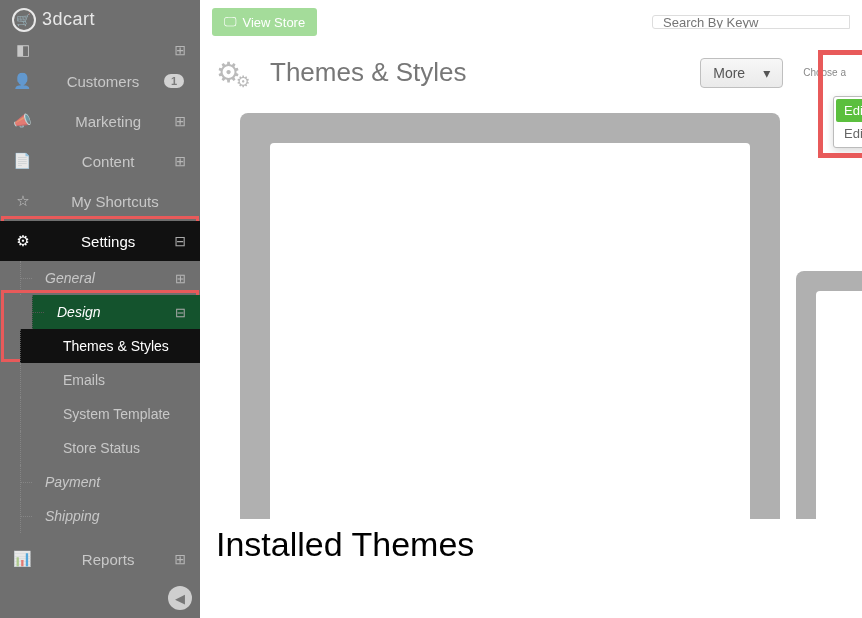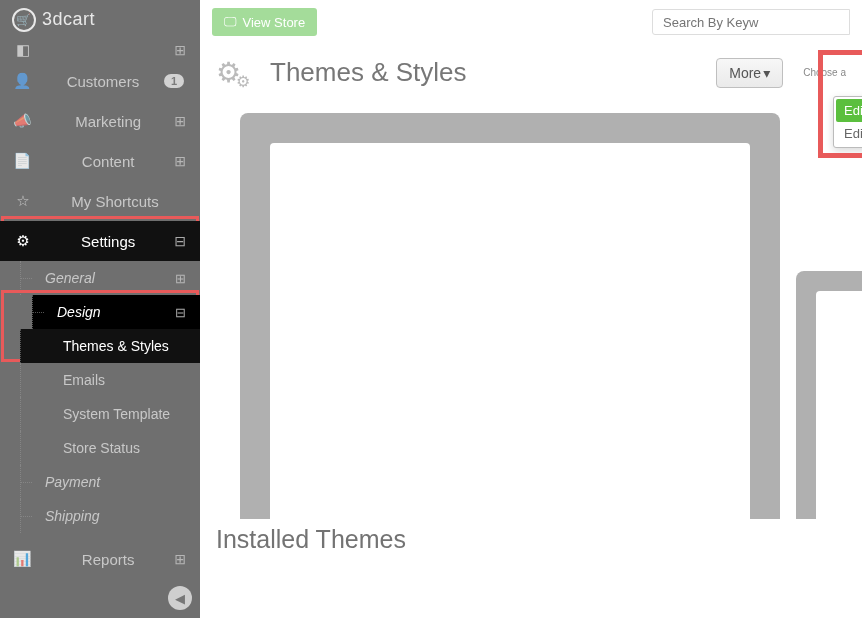--- a/index.html
+++ b/index.html
@@ -108,21 +108,21 @@
   }
   .sub-item::before {
     content: "";
     position: absolute;
     left: -1px; top: 50%;
     width: 12px;
     border-top: 1px dotted #555;
   }
   .sub-item .label { flex: 1; margin-left: -18px; font-style: italic; }
   .sub-item .expander { font-size: 13px; color: #aaa; padding-right: 14px; }
-  .sub-item.active { background: #000000; color: #fff; margin-left: 32px; }
+  .sub-item.active { background: #14532d; color: #fff; margin-left: 32px; }
 
   .subsub-item {
     height: 34px;
     padding-left: 42px;
     margin-left: 20px;
     border-left: 1px dotted #555;
     font-size: 14px;
   }
   .subsub-item.active { background: #111; color: #fff; }
 
@@ -163,21 +163,21 @@
     display: flex;
     align-items: center;
     gap: 6px;
     cursor: pointer;
   }
   .search-box {
     margin-left: auto;
     border: 1px solid #ddd;
     background: #fff;
     height: 14px;
-    padding: 12px 10px;
+    padding: 0 10px;
     font-size: 13px;
     color: #aaa;
     min-width: 86px;
     border-top-left-radius: 3px;
     border-bottom-left-radius: 3px;
     outline: none;
   }
 
   .title-row {
     display: flex;
@@ -206,21 +206,21 @@
   .more-btn {
     border: 1px solid #bfbfbf;
     background: linear-gradient(#f7f7f7,#eaeaea);
     color: #555;
     font-size: 14px;
     padding: 6px 12px;
     border-radius: 4px;
     cursor: pointer;
     display: flex;
     align-items: center;
-    gap: 2px;
+    gap: 18px;
     position: relative;
     z-index: 40;
   }
   .choose-link {
     color: #888;
     font-size: 10px;
     cursor: pointer;
   }
 
   .dropdown {
@@ -255,23 +255,23 @@
     position: absolute;
     background: #b0b0b0;
     border-radius: 8px 8px 0 0;
   }
   .frame-inner {
     position: absolute;
     background: #fff;
     border-radius: 4px 4px 0 0;
   }
   .section-title {
-    font-size: 25px;
+    font-size: 34px;
     font-weight: 300;
-    color: #737373;
+    color: #000000;
     padding: 12px 16px 0 16px;
   }
 </style>
 </head>
 <body>
 
 <div class="sidebar">
 
   <div class="logo">
     <span class="logo-icon">🛒</span>

